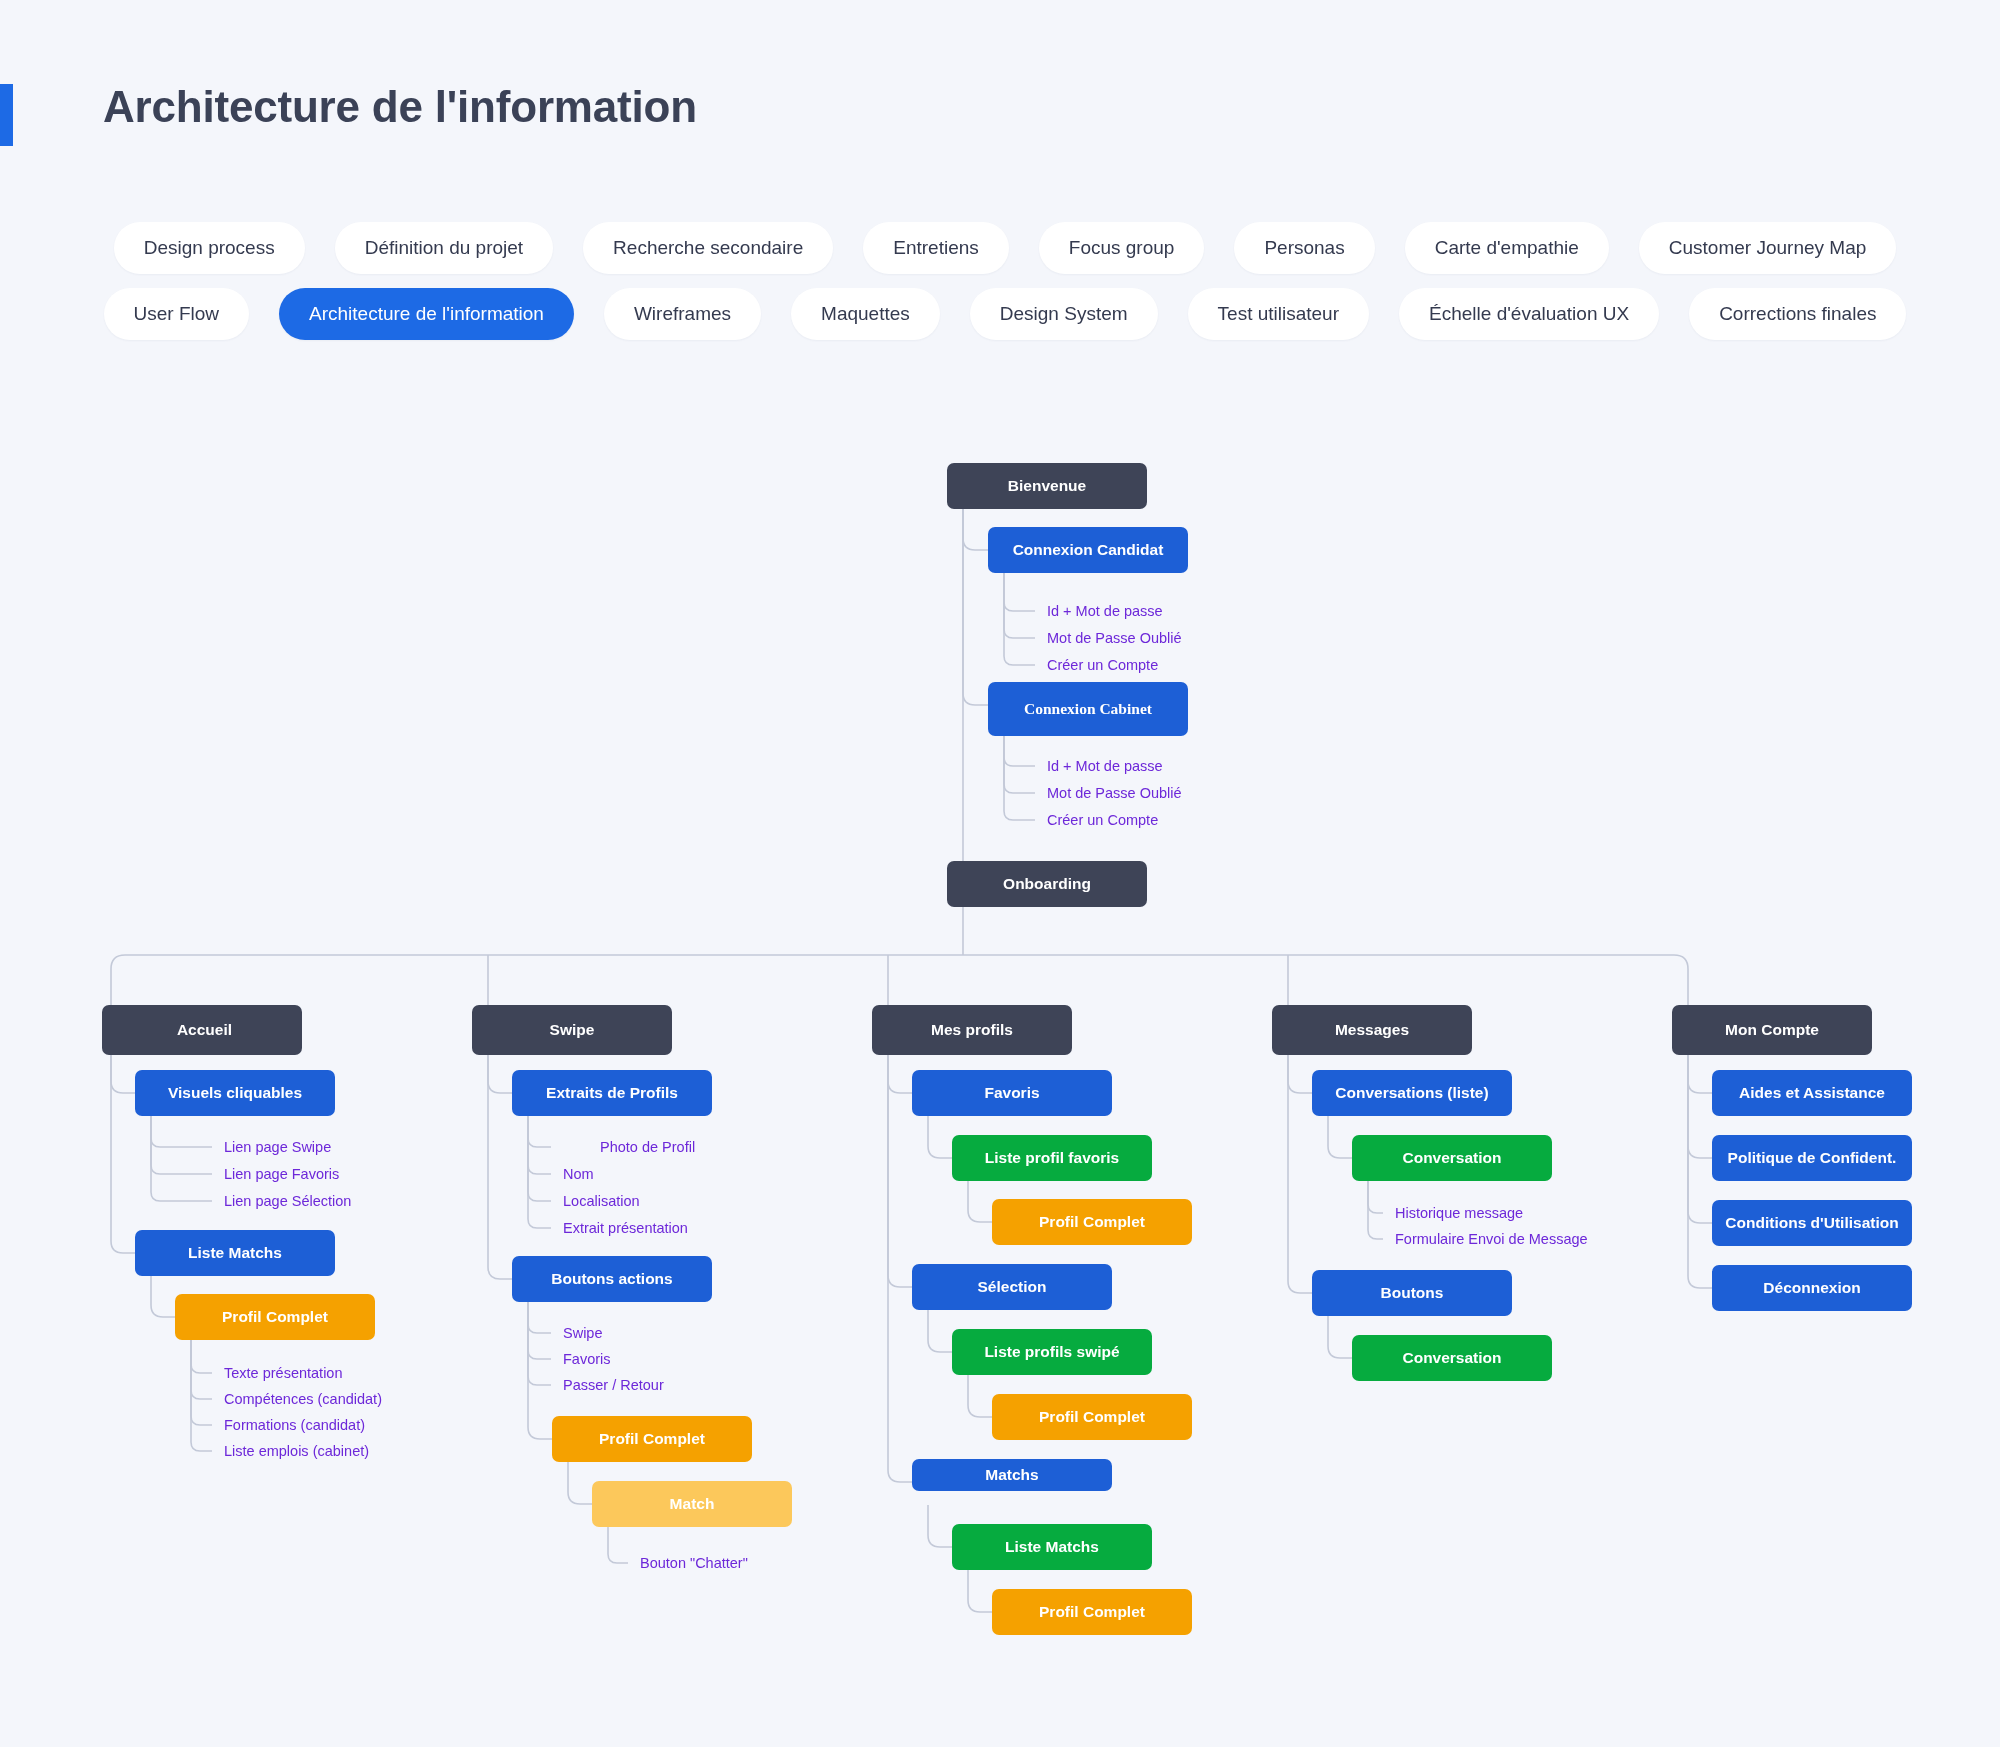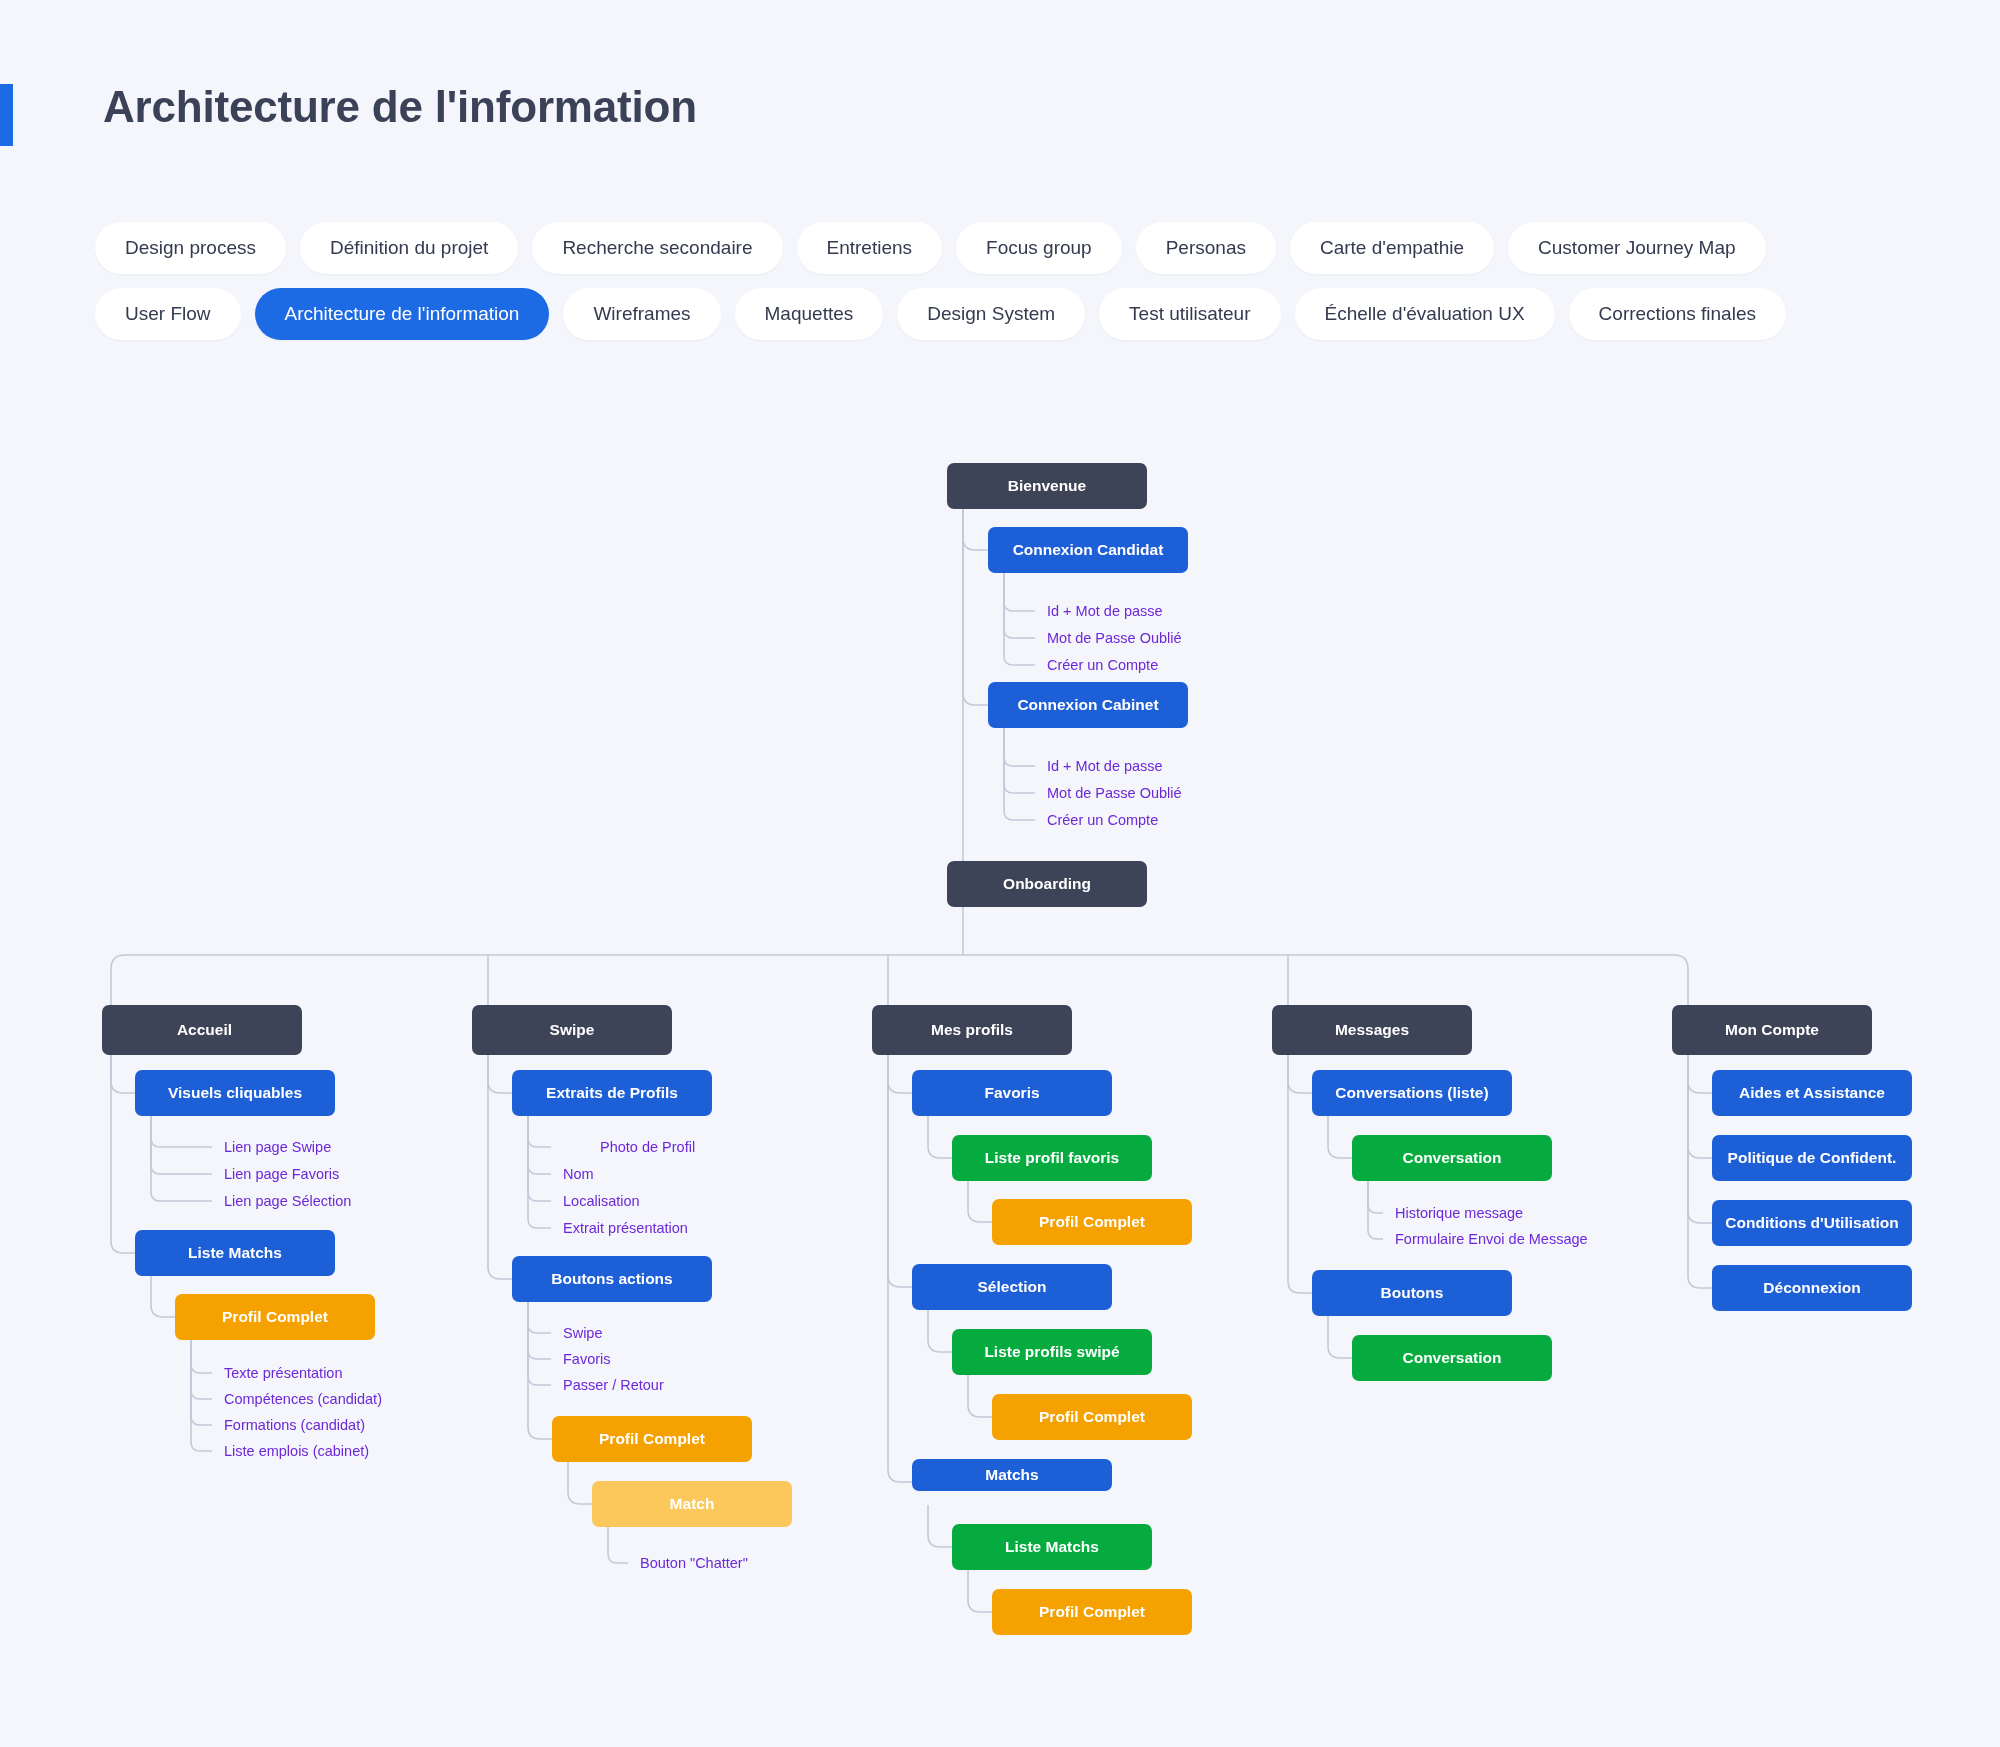--- a/index.html
+++ b/index.html
@@ -36,22 +36,23 @@
 
   
   .pill-rows {
     position: absolute;
     left: 95px; top: 222px;
     width: 1820px;
   }
   .pill-row {
     display: flex;
     flex-wrap: nowrap;
-    gap: 14px;
+    gap: 30px;
     margin-bottom: 14px;
+    justify-content: center;
   }
   .pill {
     height: 52px;
     border-radius: 26px;
     background: #ffffff;
     color: #343a4f;
     font-size: 19px;
     display: flex;
     align-items: center;
     justify-content: center;
@@ -187,21 +188,21 @@
       <path d="M1368 1181 V1230 Q1368 1239 1377 1239 H1383" stroke="#c3c9d8" stroke-width="1.6" fill="none"></path>
       <path d="M1688 1055 V1081 Q1688 1093 1700 1093 H1712" stroke="#c3c9d8" stroke-width="1.6" fill="none"></path>
       <path d="M1688 1055 V1146 Q1688 1158 1700 1158 H1712" stroke="#c3c9d8" stroke-width="1.6" fill="none"></path>
       <path d="M1688 1055 V1211 Q1688 1223 1700 1223 H1712" stroke="#c3c9d8" stroke-width="1.6" fill="none"></path>
       <path d="M1688 1055 V1276 Q1688 1288 1700 1288 H1712" stroke="#c3c9d8" stroke-width="1.6" fill="none"></path>
     </svg>
 
   <div id="nodes-layer">
       <div class="node dark" style="left: 947px; top: 463px; width: 200px; height: 46px;">Bienvenue</div>
       <div class="node blue" style="left: 988px; top: 527px; width: 200px; height: 46px;">Connexion Candidat</div>
-      <div class="node blue" style="left: 988px; top: 682px; width: 200px; height: 46px;">Connexion Cabinet</div>
+      <div class="node blue" style="left: 988px; top: 682px; width: 200px; height: 54px; font-family: Liberation Serif, serif;">Connexion Cabinet</div>
       <div class="node dark" style="left: 947px; top: 861px; width: 200px; height: 46px;">Onboarding</div>
       <div class="node dark" style="left: 102px; top: 1005px; width: 200px; height: 50px; padding-left: 15px;">Accueil</div>
       <div class="node blue" style="left: 135px; top: 1070px; width: 200px; height: 46px;">Visuels cliquables</div>
       <div class="node blue" style="left: 135px; top: 1230px; width: 200px; height: 46px;">Liste Matchs</div>
       <div class="node orange" style="left: 175px; top: 1294px; width: 200px; height: 46px;">Profil Complet</div>
       <div class="node dark" style="left: 472px; top: 1005px; width: 200px; height: 50px;">Swipe</div>
       <div class="node blue" style="left: 512px; top: 1070px; width: 200px; height: 46px;">Extraits de Profils</div>
       <div class="node blue" style="left: 512px; top: 1256px; width: 200px; height: 46px;">Boutons actions</div>
       <div class="node orange" style="left: 552px; top: 1416px; width: 200px; height: 46px;">Profil Complet</div>
       <div class="node amber" style="left: 592px; top: 1481px; width: 200px; height: 46px;">Match</div>

